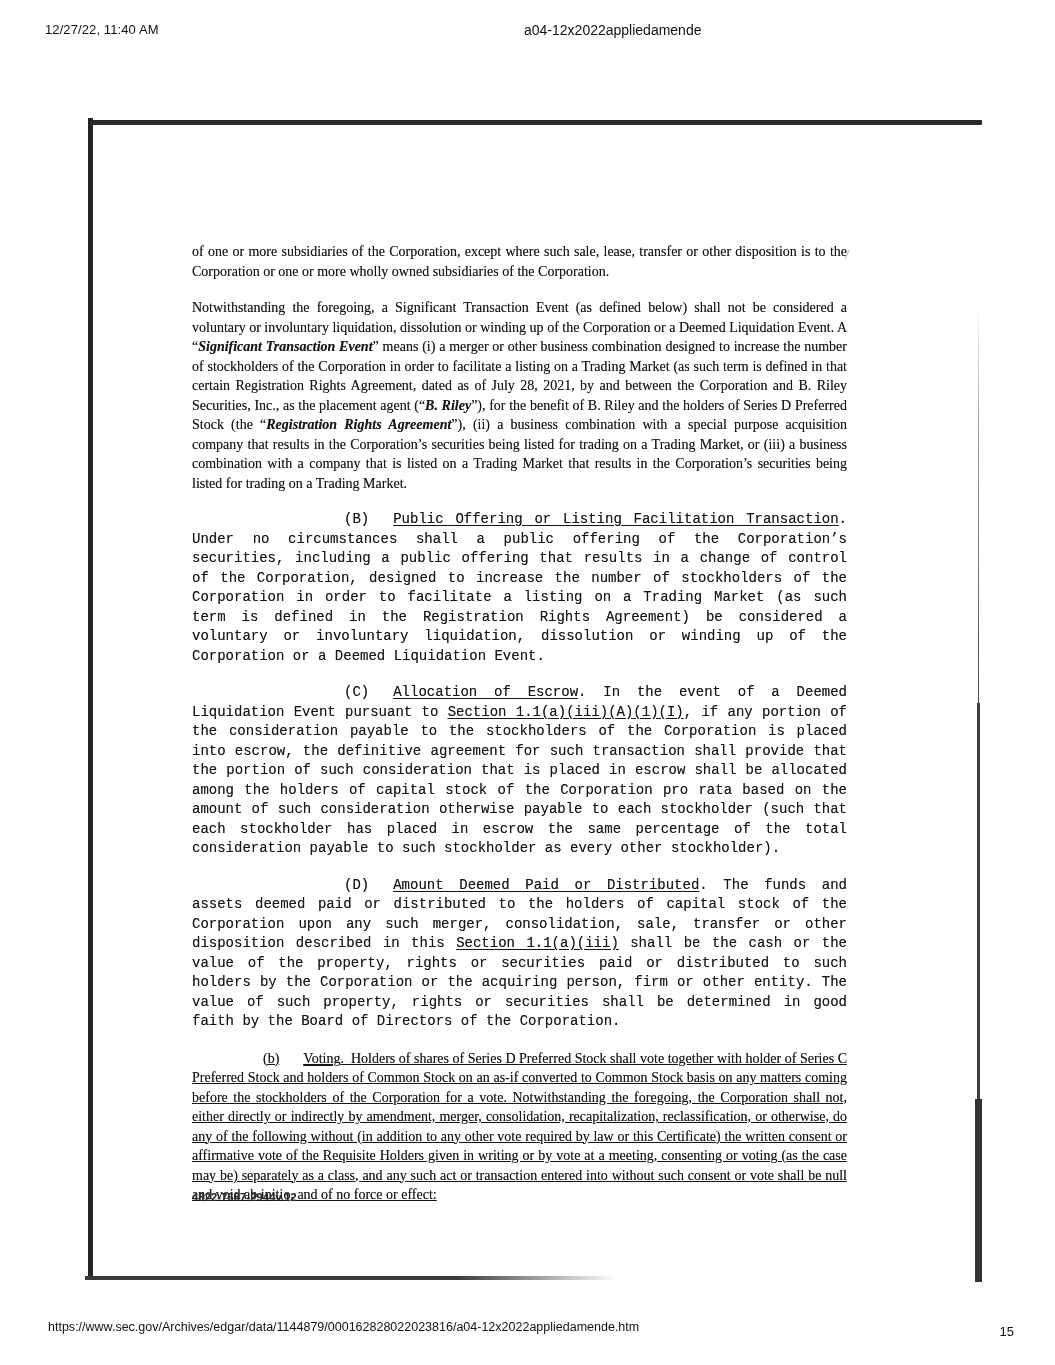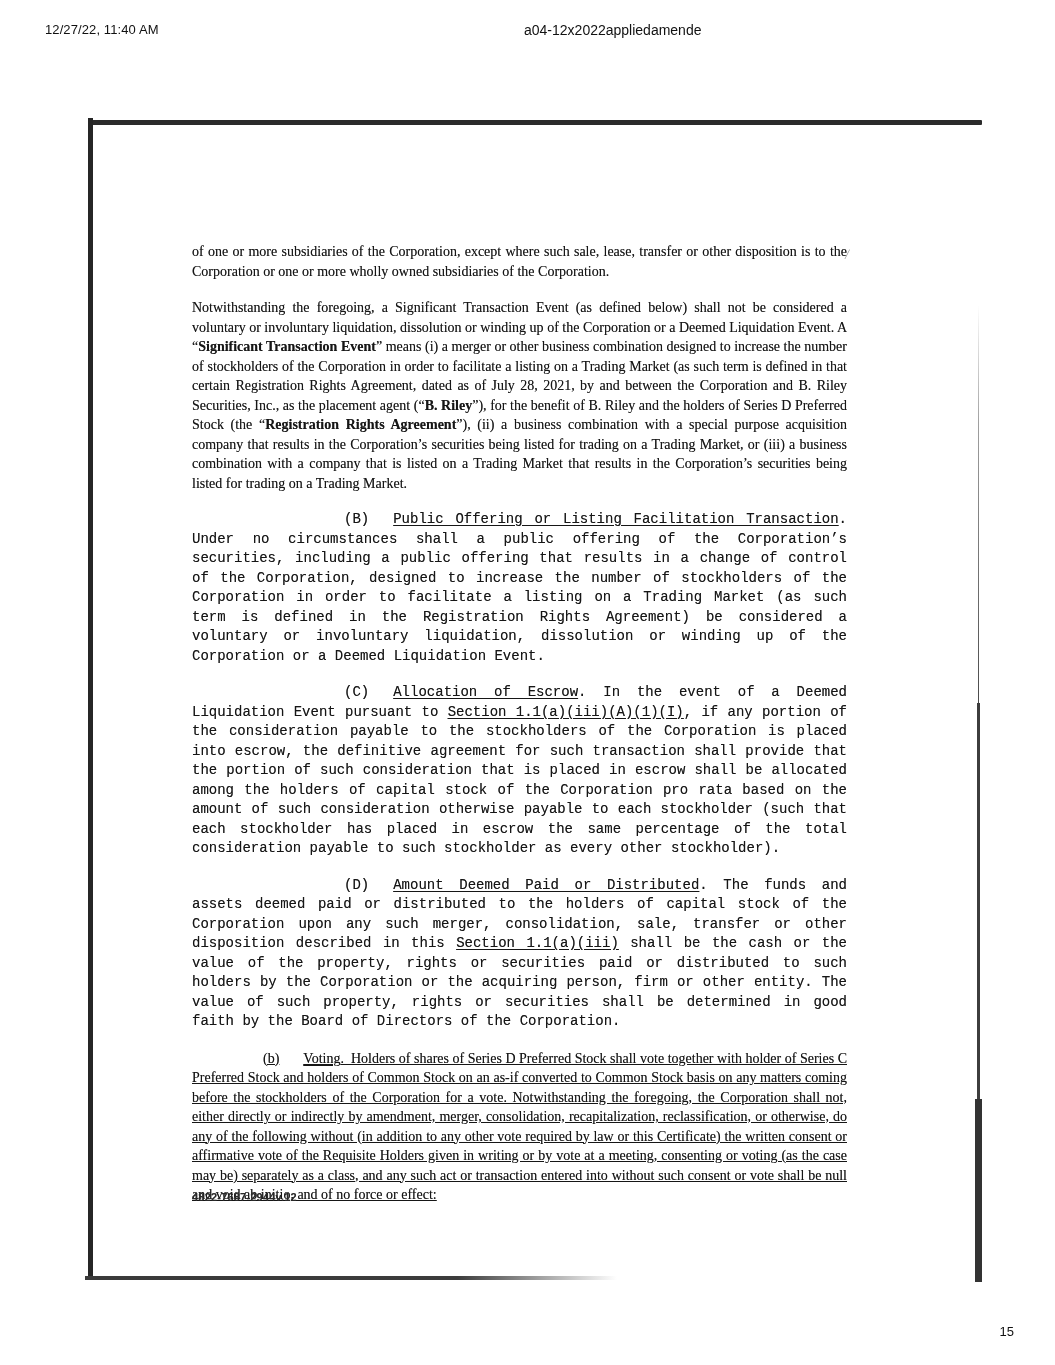--- a/index.html
+++ b/index.html
@@ -106,21 +106,21 @@
     font-size: 14px;
     line-height: 19.5px;
     color: #161616;
     text-align: justify;
     text-shadow: 0 0 0.4px rgba(10,10,10,0.5);
   }
   .para { margin: 0 9px 17px 0; }
   .para.indent-none { text-indent: 0; }
   .para.indent-sub  { text-indent: 152px; font-family: Liberation Mono, monospace; }
   .para.indent-b    { text-indent: 71px; text-decoration: underline; }
-  .bi { font-weight: bold; }
+  .bi { font-weight: bold; font-style: italic; }
   .u  { text-decoration: underline; text-underline-offset: 2px; }
   .gap { display: inline-block; width: 24px; }
 
   .doc-id {
     position: absolute;
     left: 104px;
     top: 1071px;
     font-family: "Liberation Sans", sans-serif;
     font-size: 11px;
     font-weight: 600;
@@ -160,15 +160,16 @@
         <p class="para indent-sub"><span>(B)</span><span class="gap"></span><span class="u">Public Offering or Listing Facilitation Transaction</span><span>. Under no circumstances shall a public offering of the Corporation’s securities, including a public offering that results in a change of control of the Corporation, designed to increase the number of stockholders of the Corporation in order to facilitate a listing on a Trading Market (as such term is defined in the Registration Rights Agreement) be considered a voluntary or involuntary liquidation, dissolution or winding up of the Corporation or a Deemed Liquidation Event.</span></p>
         <p class="para indent-sub"><span>(C)</span><span class="gap"></span><span class="u">Allocation of Escrow</span><span>. In the event of a Deemed Liquidation Event pursuant to </span><span class="u">Section 1.1(a)(iii)(A)(1)(I)</span><span>, if any portion of the consideration payable to the stockholders of the Corporation is placed into escrow, the definitive agreement for such transaction shall provide that the portion of such consideration that is placed in escrow shall be allocated among the holders of capital stock of the Corporation pro rata based on the amount of such consideration otherwise payable to each stockholder (such that each stockholder has placed in escrow the same percentage of the total consideration payable to such stockholder as every other stockholder).</span></p>
         <p class="para indent-sub"><span>(D)</span><span class="gap"></span><span class="u">Amount Deemed Paid or Distributed</span><span>. The funds and assets deemed paid or distributed to the holders of capital stock of the Corporation upon any such merger, consolidation, sale, transfer or other disposition described in this </span><span class="u">Section 1.1(a)(iii)</span><span> shall be the cash or the value of the property, rights or securities paid or distributed to such holders by the Corporation or the acquiring person, firm or other entity. The value of such property, rights or securities shall be determined in good faith by the Board of Directors of the Corporation.</span></p>
         <p class="para indent-b"><span>(b)</span><span class="gap"></span><span class="u">Voting</span><span>.&nbsp; Holders of shares of Series D Preferred Stock shall vote together with holder of Series C Preferred Stock and holders of Common Stock on an as-if converted to Common Stock basis on any matters coming before the stockholders of the Corporation for a vote. Notwithstanding the foregoing, the Corporation shall not, either directly or indirectly by amendment, merger, consolidation, recapitalization, reclassification, or otherwise, do any of the following without (in addition to any other vote required by law or this Certificate) the written consent or affirmative vote of the Requisite Holders given in writing or by vote at a meeting, consenting or voting (as the case may be) separately as a class, and any such act or transaction entered into without such consent or vote shall be null and void ab initio, and of no force or effect:</span></p>
       </div>
 
     <span class="artifact-slash">/</span>
     <span class="doc-id">4822-7687-2944v.12</span>
   </div>
 
+  <span class="print-url">https://www.sec.gov/Archives/edgar/data/1144879/000162828022023816/a04-12x2022appliedamende.htm</span>
   <span class="print-page-num">15</span>
 
 </div>
 
 </body></html>

